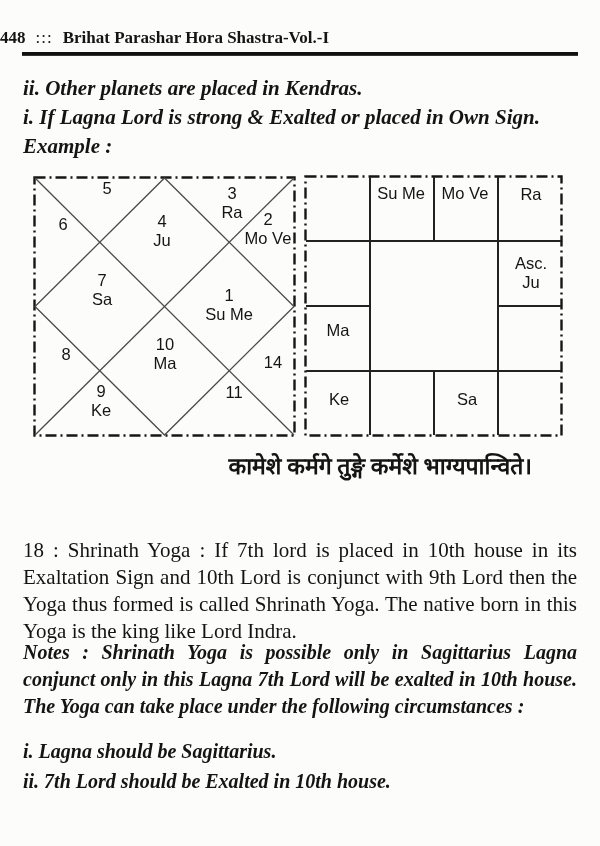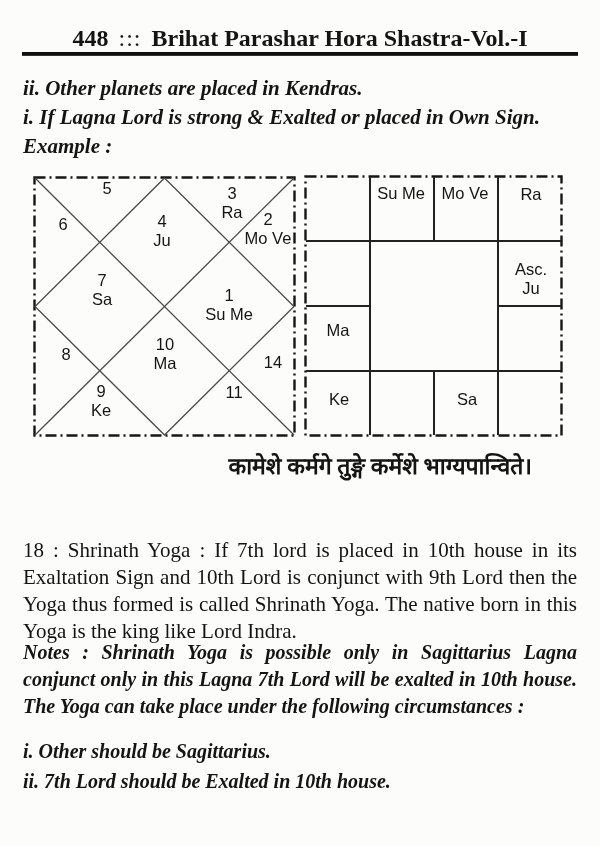--- a/index.html
+++ b/index.html
@@ -4,21 +4,21 @@
 <style>
   html,body{margin:0;padding:0;background:#ffffff;}
   .page{
     position:relative;width:600px;height:846px;overflow:hidden;
     background:#fcfcfa;color:#141414;
     font-family:"Liberation Serif", serif;
   }
   
   .header-line{
     position:absolute;left:0;top:26px;width:100%;
-    text-align:center;font-size:24px;line-height:24px;white-space:nowrap;font-family:Liberation Serif, serif;
+    text-align:left;font-size:17px;line-height:24px;white-space:nowrap;font-family:Liberation Serif, serif;
   }
   .pg{font-weight:bold;margin-right:10px;}
   .sep{margin-right:10px;letter-spacing:1px;}
   .booktitle{font-weight:bold;}
   .rule{position:absolute;left:22px;right:22px;top:52px;height:3px;background:#111;
         border-bottom:1px solid #333;}
   
   .intro{position:absolute;left:23px;top:74px;width:556px;
          font-weight:bold;font-style:italic;font-size:21px;}
   .intro div{line-height:29px;height:29px;white-space:nowrap;}
@@ -140,21 +140,21 @@
     </svg>
     <div class="clabel" style="left:97px;top:18px">
         <span>Su Me</span>
       </div>
     <div class="clabel" style="left:161px;top:18px">
         <span>Mo Ve</span>
       </div>
     <div class="clabel" style="left:227px;top:19px">
         <span>Ra</span>
       </div>
-    <div class="clabel" style="left:227px;top:104px">
+    <div class="clabel" style="left:227px;top:98px">
       <span>Asc.</span>
         <span>Ju</span>
     </div>
     <div class="clabel" style="left:34px;top:155px">
         <span>Ma</span>
       </div>
     <div class="clabel" style="left:35px;top:224px">
         <span>Ke</span>
       </div>
     <div class="clabel" style="left:163px;top:224px">
@@ -164,17 +164,17 @@
 
   <div class="shloka">
     <div>कामेशे कर्मगे तुङ्गे कर्मेशे भाग्यपान्विते।</div>
   </div>
 
   <div class="para">18 : Shrinath Yoga : If 7th lord is placed in 10th house in its Exaltation Sign and 10th Lord is conjunct with 9th Lord then the Yoga thus formed is called Shrinath Yoga. The native born in this Yoga is the king like Lord Indra.</div>
 
   <div class="notes">Notes : Shrinath Yoga is possible only in Sagittarius Lagna conjunct only in this Lagna 7th Lord will be exalted in 10th house. The Yoga can take place under the following circumstances :</div>
 
   <div class="conds">
-    <div>i. Other should be Sagittarius.</div>
+    <div>i. Lagna should be Sagittarius.</div>
     <div>ii. 7th Lord should be Exalted in 10th house.</div>
   </div>
 
 </div>
 
 </body></html>

